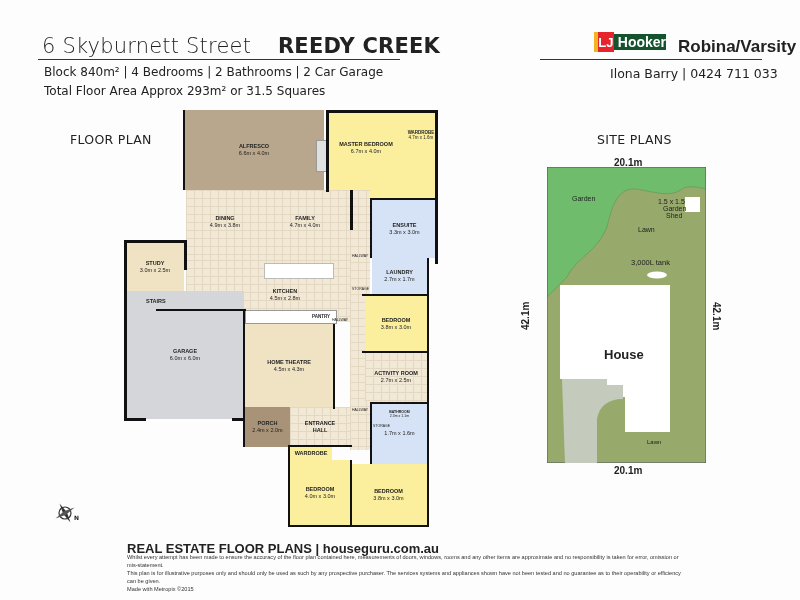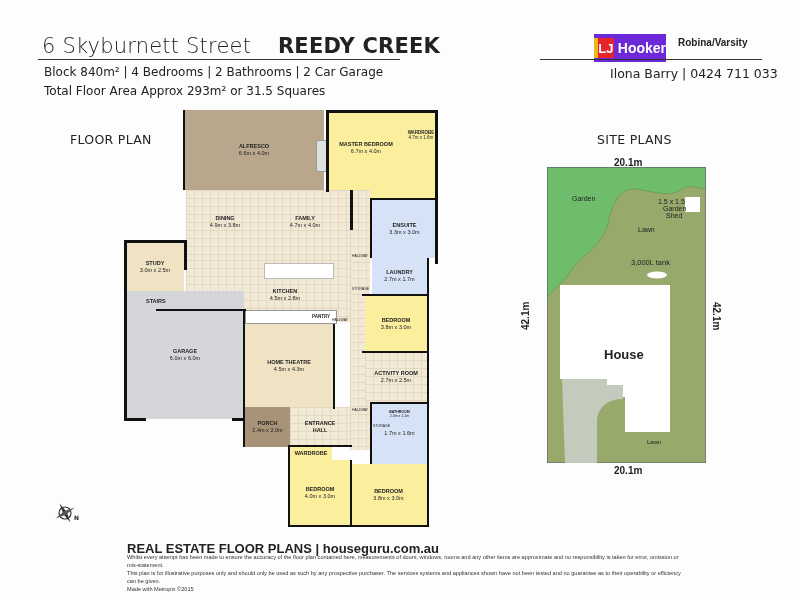--- a/index.html
+++ b/index.html
@@ -2,24 +2,24 @@
 <html><head>
 <meta charset="utf-8">
 <style>
   html,body{margin:0;padding:0;}
   body{width:800px;height:600px;background:#fdfdfd;position:relative;overflow:hidden;font-family:"DejaVu Sans","Liberation Sans",sans-serif;color:#222;}
   .abs{position:absolute;}
   .title{left:42px;top:34px;font-size:21px;letter-spacing:0.2px;color:#222;font-family:"DejaVu Sans",sans-serif;font-weight:300;}
   .title b{font-weight:bold;margin-left:20px;}
   .rule{height:1px;background:#333;}
   .sub{font-size:12px;color:#222;}
-  .logo{left:594px;top:34px;width:72px;height:28px;background:#6d28d9;display:flex;align-items:center;}
+  .logo{left:594px;top:34px;width:72px;height:16px;background:#14532d;display:flex;align-items:center;}
   .logo .lj{width:22px;height:20px;background:#e5252b;border-left:4px solid #f4b323;box-sizing:border-box;color:#fff;font-weight:bold;font-size:13px;display:flex;align-items:center;justify-content:center;font-family:"Liberation Sans",sans-serif;}
   .logo .hk{color:#fff;font-weight:bold;font-size:14px;padding-left:4px;font-family:"Liberation Sans",sans-serif;}
-  .office{left:678px;top:37px;font-size:10px;font-weight:bold;font-family:"Liberation Sans",sans-serif;}
+  .office{left:678px;top:37px;font-size:17px;font-weight:bold;font-family:"Liberation Sans",sans-serif;}
   .agent{left:610px;top:66px;font-size:12.5px;}
   .sect{font-size:12.5px;letter-spacing:0.3px;}
   .room{position:absolute;box-sizing:border-box;display:flex;flex-direction:column;align-items:center;justify-content:center;text-align:center;}
   .rn{font-size:5.5px;font-weight:bold;color:#222;line-height:1.2;font-family:"Liberation Sans",sans-serif;}
   .rd{font-size:5.5px;color:#222;line-height:1.2;font-family:"Liberation Sans",sans-serif;}
   .tile{background-color:#f2e8d6;background-image:linear-gradient(#e4d8c2 1px,transparent 1px),linear-gradient(90deg,#e4d8c2 1px,transparent 1px);background-size:8px 8px;}
   .yellow{background:#fbef9e;}
   .blue{background:#d6e3f6;}
   .brown{background:#b8a68c;}
   .grey{background:#d4d6da;}

